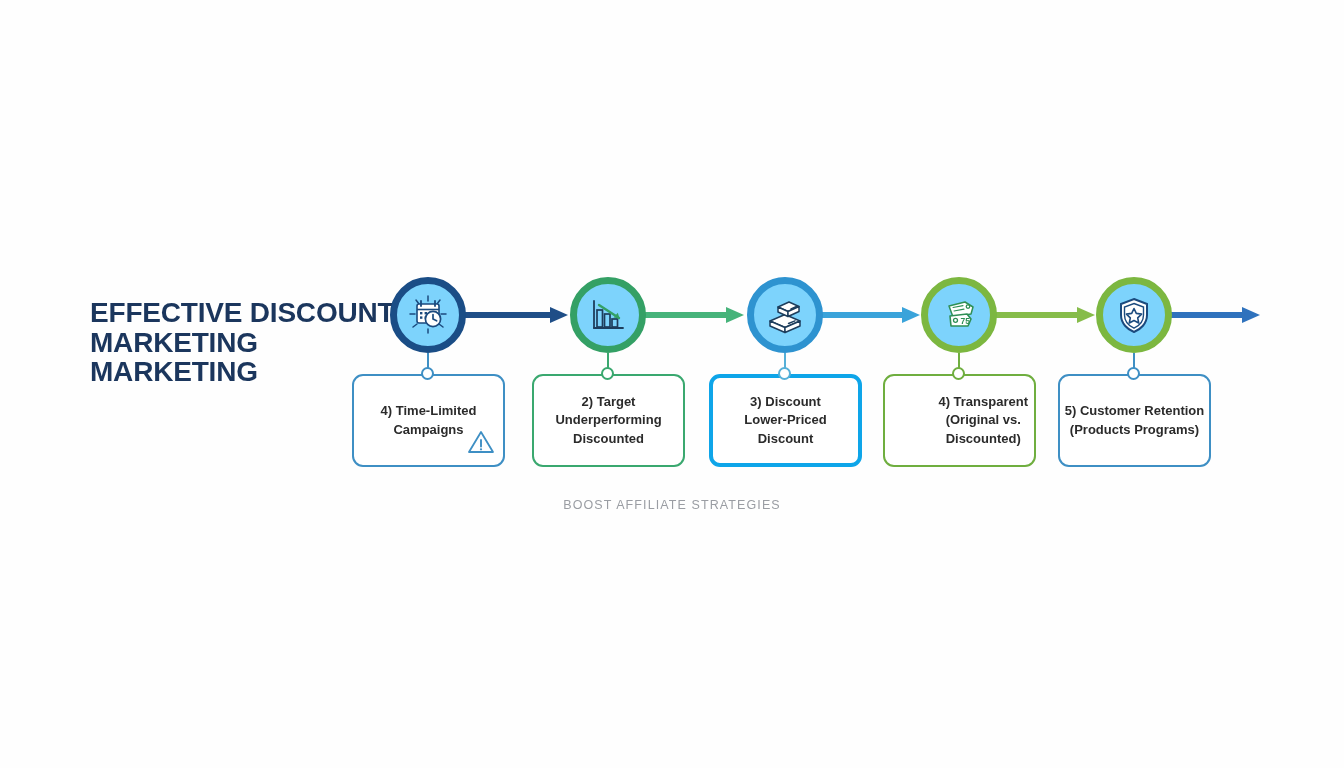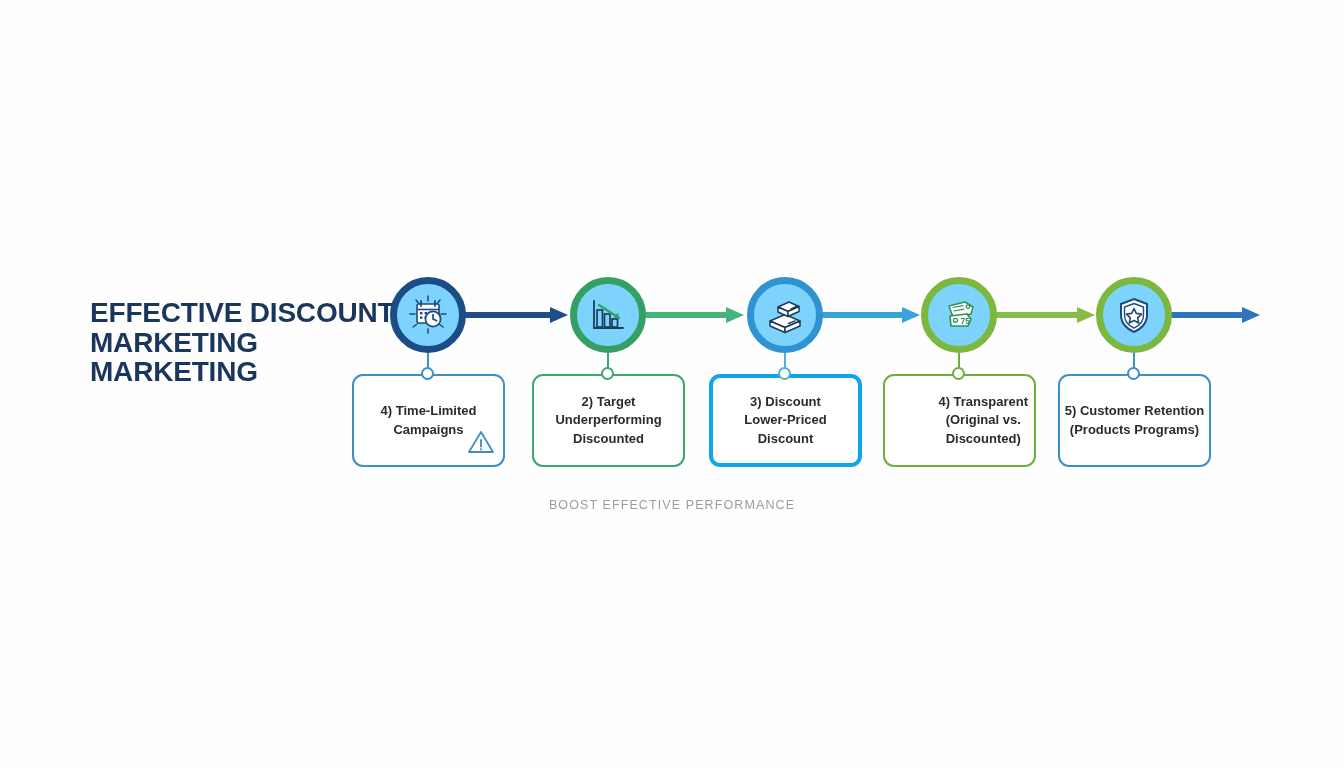--- a/index.html
+++ b/index.html
@@ -330,16 +330,16 @@
   </div>
 
   <div class="card" style="left:1058px; border:2px solid #3e8fc4;">
     <div class="card-text" style="padding:0 2px;">
       <div>5) Customer Retention</div>
       <div>(Products Programs)</div>
     </div>
   </div>
 
   <div id="footer">
-    <span>BOOST EFFECTIVE PERFORMANCE</span>
+    <span>BOOST AFFILIATE STRATEGIES</span>
   </div>
 
 </div>
 
 </body></html>

